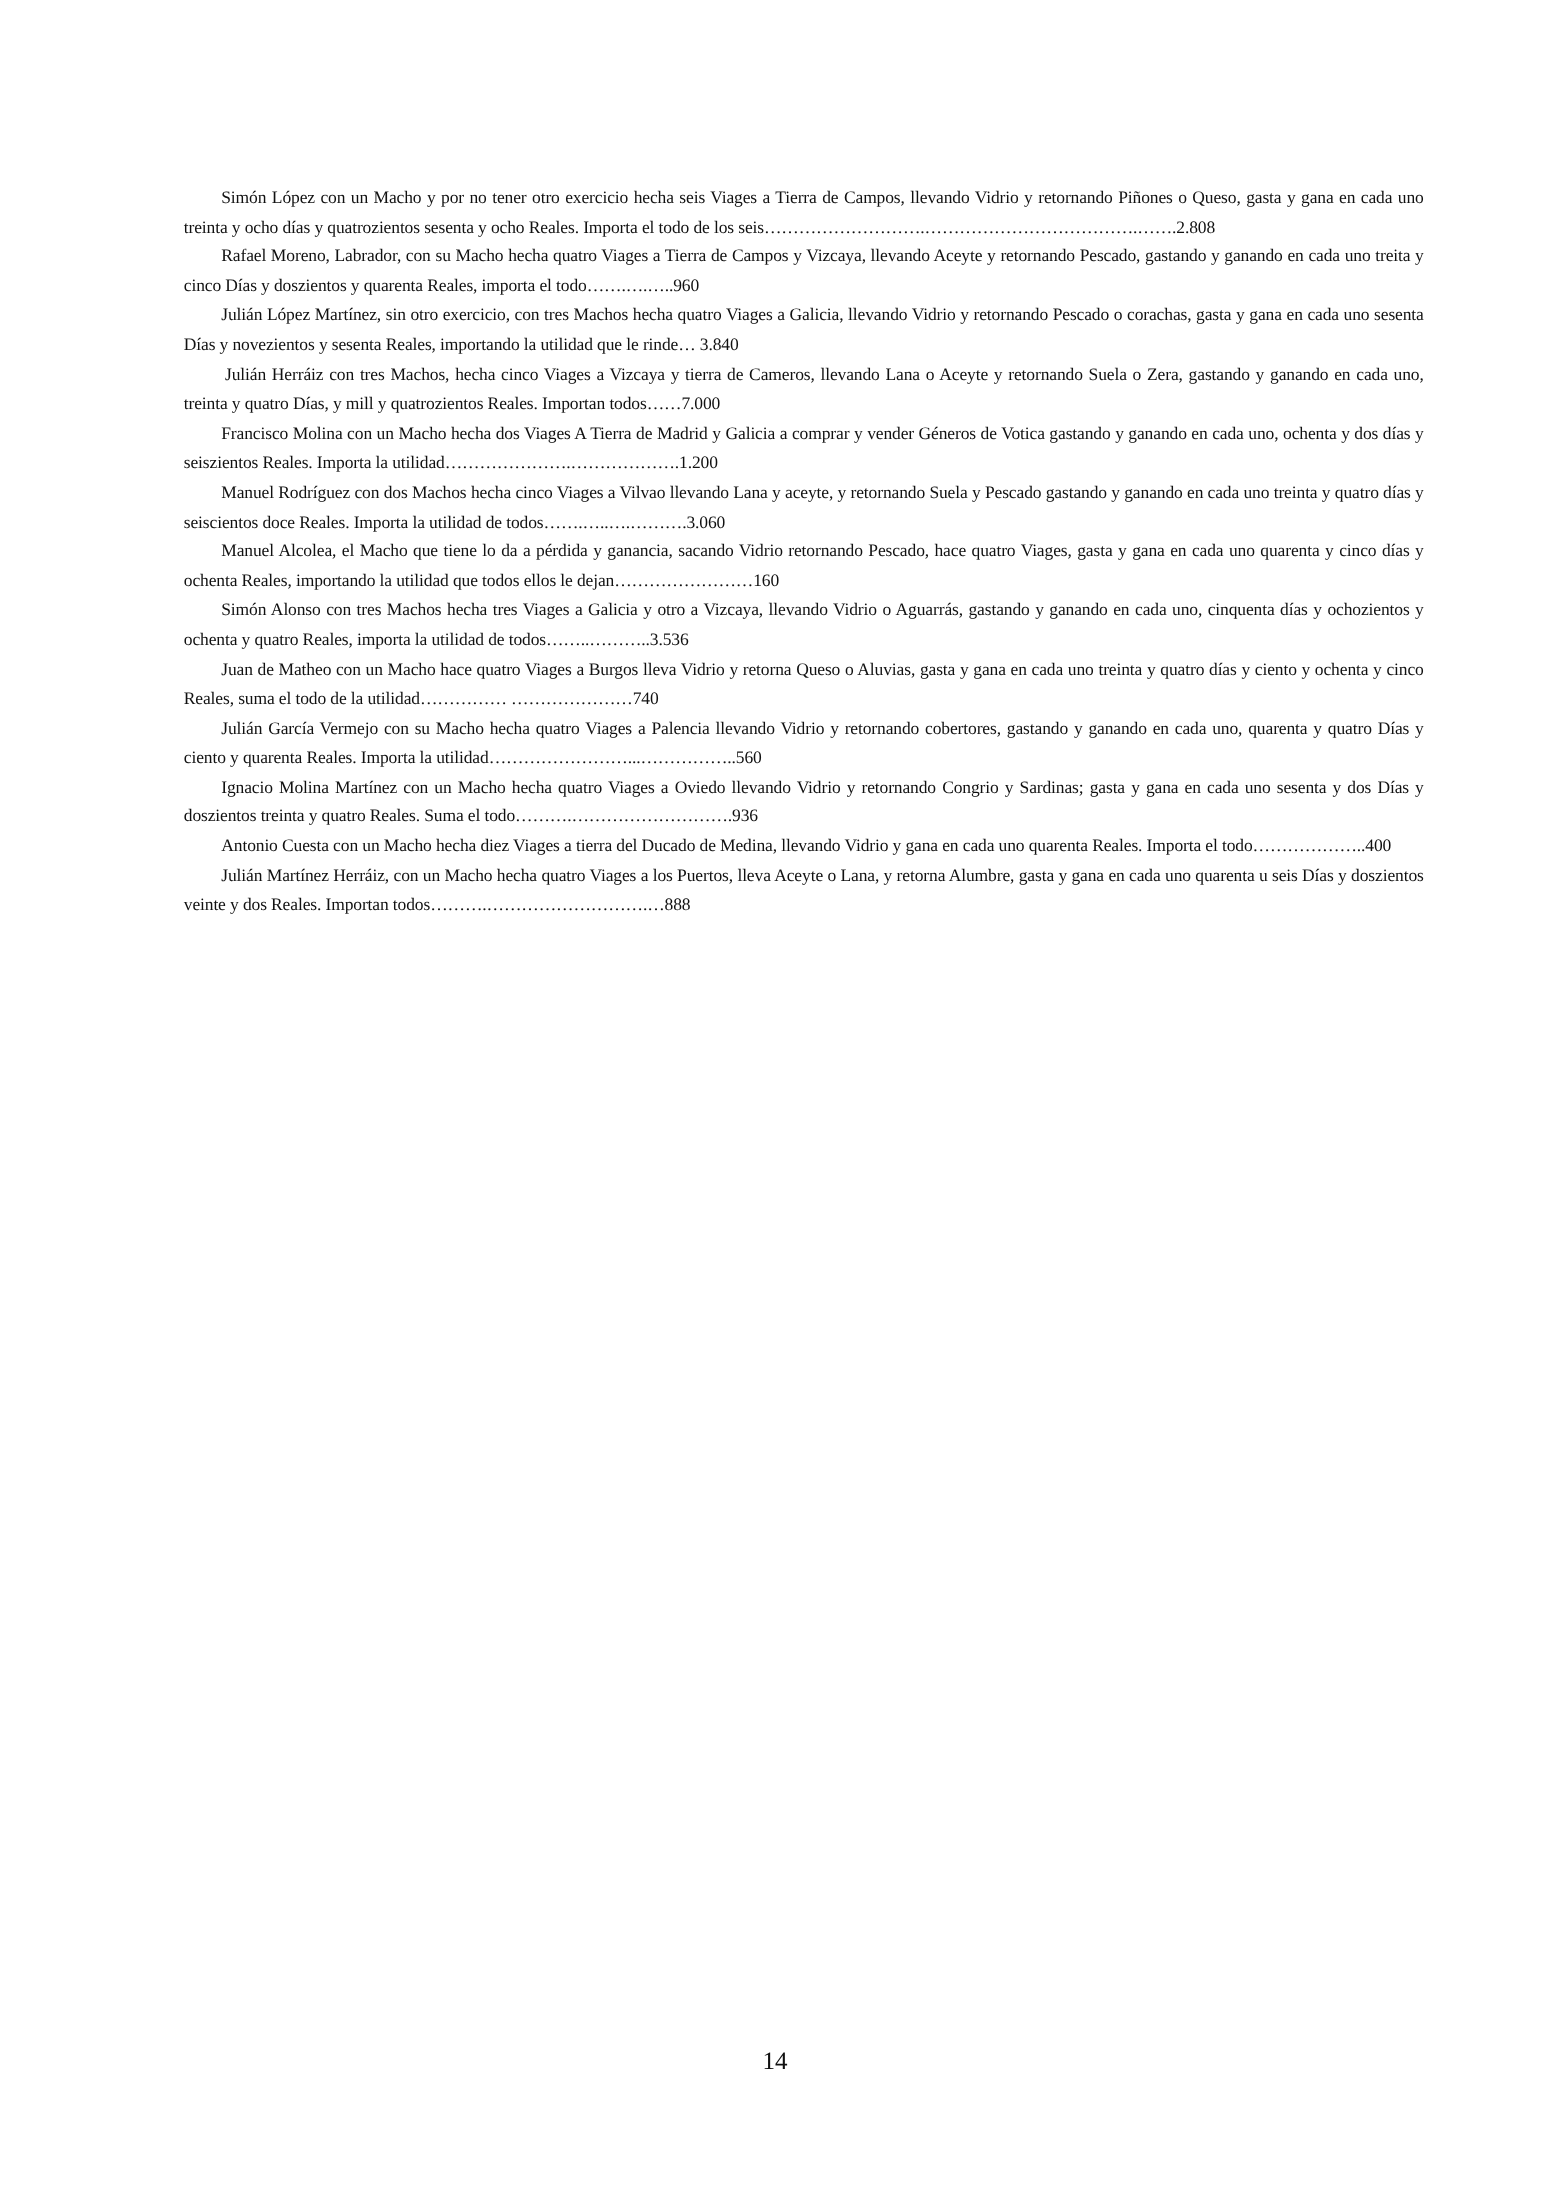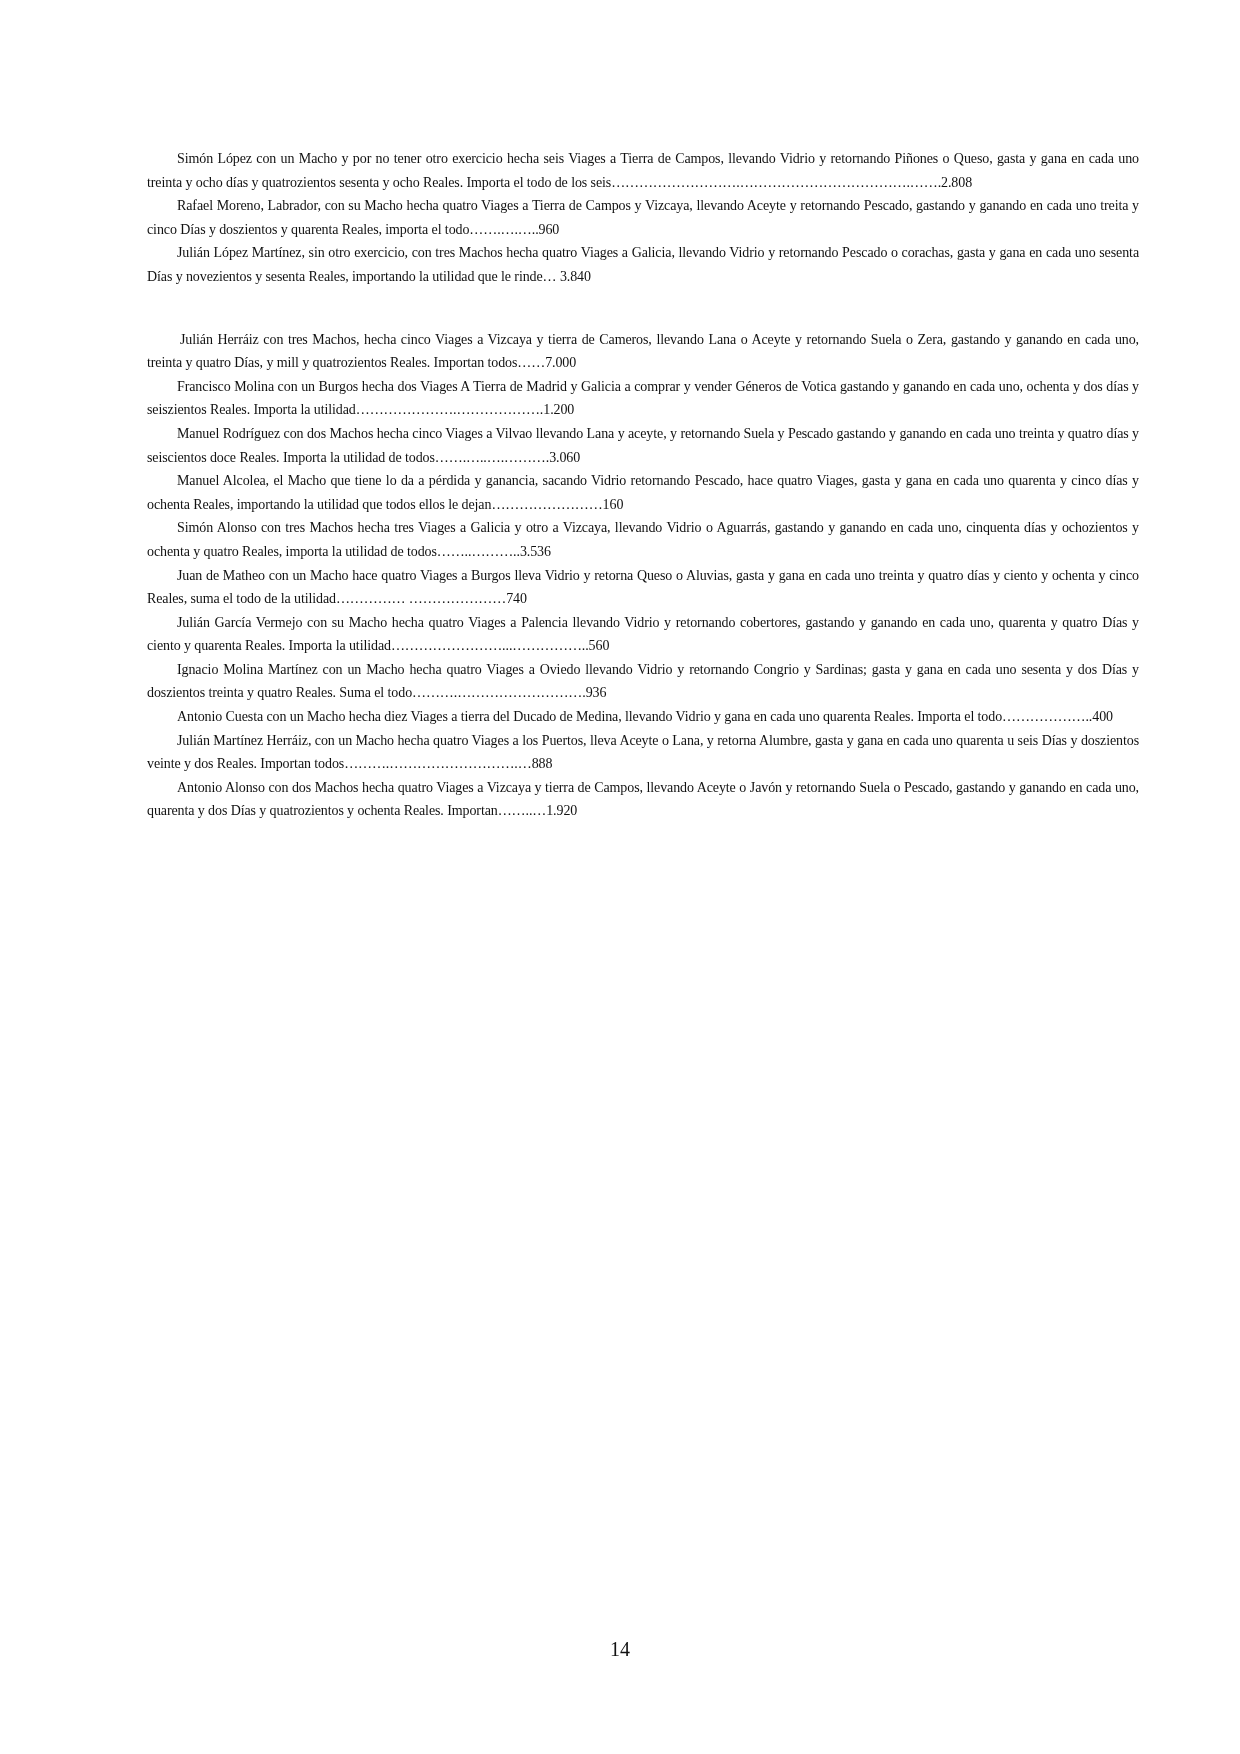--- a/index.html
+++ b/index.html
@@ -25,45 +25,43 @@
       margin: 0;
       font-size: 14px;
       line-height: 23.6px;
       text-align: justify;
       text-indent: 30px;
       letter-spacing: -0.1px;
       word-spacing: 0px;
     }
     .para.extra-indent {
       text-indent: 33px;
-      margin-top: 39px;
     }
     .page-number {
       position: absolute;
       left: 0;
       width: 1240px;
       top: 1637px;
       text-align: center;
       font-size: 20px;
       line-height: 24px;
     }
   </style>
 </head>
 <body>
 
 <div class="page">
   <p class="para">Simón López con un Macho y por no tener otro exercicio hecha seis Viages a Tierra de Campos, llevando Vidrio y retornando Piñones o Queso, gasta y gana en cada uno treinta y ocho días y quatrozientos sesenta y ocho Reales. Importa el todo de los seis……………………….……………………………….…….2.808</p>
   <p class="para">Rafael Moreno, Labrador, con su Macho hecha quatro Viages a Tierra de Campos y Vizcaya, llevando Aceyte y retornando Pescado, gastando y ganando en cada uno treita y cinco Días y doszientos y quarenta Reales, importa el todo…….….…..960</p>
   <p class="para">Julián López Martínez, sin otro exercicio, con tres Machos hecha quatro Viages a Galicia, llevando Vidrio y retornando Pescado o corachas, gasta y gana en cada uno sesenta Días y novezientos y sesenta Reales, importando la utilidad que le rinde… 3.840</p>
   <p class="para extra-indent">Julián Herráiz con tres Machos, hecha cinco Viages a Vizcaya y tierra de Cameros, llevando Lana o Aceyte y retornando Suela o Zera, gastando y ganando en cada uno, treinta y quatro Días, y mill y quatrozientos Reales. Importan todos……7.000</p>
-  <p class="para">Francisco Molina con un Burgos hecha dos Viages A Tierra de Madrid y Galicia a comprar y vender Géneros de Votica gastando y ganando en cada uno, ochenta y dos días y seiszientos Reales. Importa la utilidad………………….……………….1.200</p>
+  <p class="para">Francisco Molina con un Macho hecha dos Viages A Tierra de Madrid y Galicia a comprar y vender Géneros de Votica gastando y ganando en cada uno, ochenta y dos días y seiszientos Reales. Importa la utilidad………………….……………….1.200</p>
   <p class="para">Manuel Rodríguez con dos Machos hecha cinco Viages a Vilvao llevando Lana y aceyte, y retornando Suela y Pescado gastando y ganando en cada uno treinta y quatro días y seiscientos doce Reales. Importa la utilidad de todos…….…..….……….3.060</p>
   <p class="para">Manuel Alcolea, el Macho que tiene lo da a pérdida y ganancia, sacando Vidrio retornando Pescado, hace quatro Viages, gasta y gana en cada uno quarenta y cinco días y ochenta Reales, importando la utilidad que todos ellos le dejan……………………160</p>
   <p class="para">Simón Alonso con tres Machos hecha tres Viages a Galicia y otro a Vizcaya, llevando Vidrio o Aguarrás, gastando y ganando en cada uno, cinquenta días y ochozientos y ochenta y quatro Reales, importa la utilidad de todos……..………..3.536</p>
   <p class="para">Juan de Matheo con un Macho hace quatro Viages a Burgos lleva Vidrio y retorna Queso o Aluvias, gasta y gana en cada uno treinta y quatro días y ciento y ochenta y cinco Reales, suma el todo de la utilidad……………  …………………740</p>
   <p class="para">Julián García Vermejo con su Macho hecha quatro Viages a Palencia llevando Vidrio y retornando cobertores, gastando y ganando en cada uno, quarenta y quatro Días y ciento y quarenta Reales. Importa la utilidad……………………...……………..560</p>
   <p class="para">Ignacio Molina Martínez con un Macho hecha quatro Viages a Oviedo llevando Vidrio y retornando Congrio y Sardinas; gasta y gana en cada uno sesenta y dos Días y doszientos treinta y quatro Reales. Suma el todo……….……………………….936</p>
   <p class="para">Antonio Cuesta con un Macho hecha diez Viages a tierra del Ducado de Medina, llevando Vidrio y gana en cada uno quarenta Reales. Importa el todo………………..400</p>
   <p class="para">Julián Martínez Herráiz, con un Macho hecha quatro Viages a los Puertos, lleva Aceyte o Lana, y retorna Alumbre, gasta y gana en cada uno quarenta u seis Días y doszientos veinte y dos Reales. Importan todos……….……………………….…888</p>
-  <p class="para">Antonio Alonso con dos Machos hecha quatro Viages a Vizcaya y tierra de Campos, llevando Aceyte o Javón y retornando Suela o Pescado, gastando y ganando en cada uno, quarenta y dos Días y quatrozientos y ochenta Reales. Importan……..…1.920</p>
 </div>
 
 <div class="page-number">14</div>
 
 </body></html>

